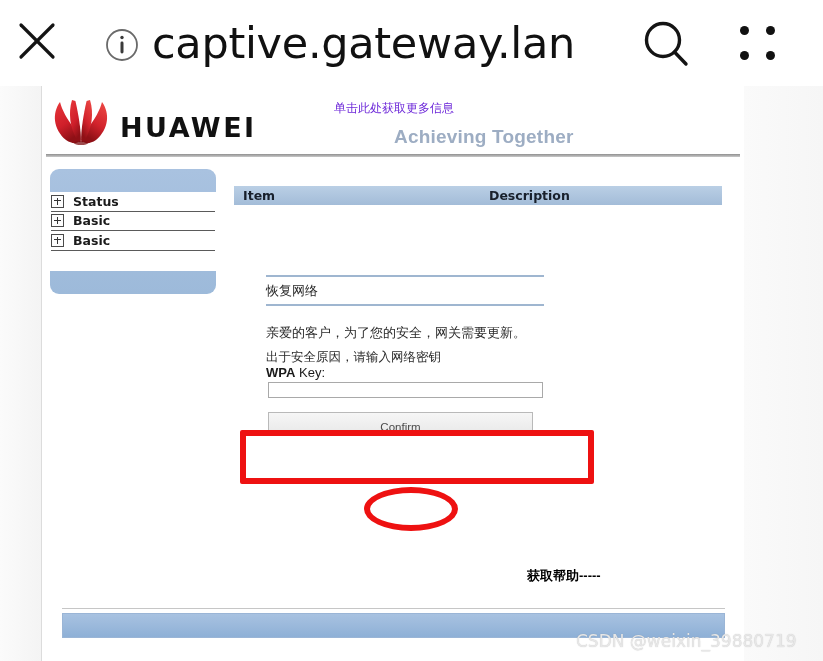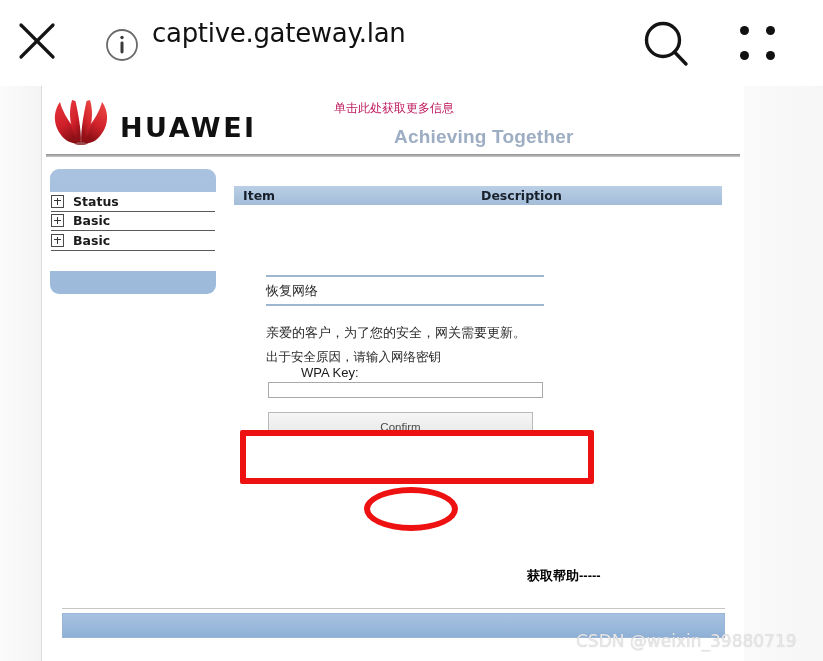--- a/index.html
+++ b/index.html
@@ -30,21 +30,21 @@
     width: 38px; height: 38px;
   }
   #info-icon {
     position: absolute;
     left: 104px; top: 27px;
     width: 36px; height: 36px;
   }
   #url-text {
     position: absolute;
     left: 152px; top: 18px;
-    font-size: 26px;
+    font-size: 43px;
     color: #111111;
     letter-spacing: -0.3px;
     white-space: nowrap;
     font-family: "DejaVu Sans", sans-serif;
   }
   #search-icon {
     position: absolute;
     left: 641px; top: 18px;
     width: 54px; height: 54px;
   }
@@ -105,21 +105,21 @@
     font-size: 27px;
     font-weight: bold;
     letter-spacing: 2.5px;
     color: #111111;
     font-family: "DejaVu Sans", sans-serif;
   }
   #more-info-link {
     position: absolute;
     left: 292px; top: 14px;
     font-size: 12px;
-    color: #be185d;
+    color: #6d28d9;
     white-space: nowrap;
   }
   #tagline {
     position: absolute;
     left: 352px; top: 40px;
     font-size: 19px;
     font-weight: bold;
     color: #9dadc3;
     letter-spacing: 0.2px;
   }
@@ -178,20 +178,21 @@
 
   
   #table-header {
     position: absolute;
     left: 192px; top: 100px;
     width: 488px; height: 19px;
     background: linear-gradient(to bottom,#b6ccе3,#a4bdd9);
     background: linear-gradient(to bottom,#bacfe5,#a3bcd8);
     display: flex;
     align-items: center;
+    gap: 8px;
   }
   #col-item {
     width: 247px;
     padding-left: 9px;
     font-size: 12.5px;
     font-weight: bold;
     color: #18202c;
     box-sizing: border-box;
     font-family: "DejaVu Sans", sans-serif;
   }
@@ -236,21 +237,21 @@
     color: #2a2a2a;
     white-space: nowrap;
   }
   #wpa-label {
     position: absolute;
     left: 224px; top: 279px;
     font-size: 13px;
     color: #1a1a1a;
     white-space: nowrap;
   }
-  #wpa-label b { font-weight: normal; margin-left: 35px; }
+  #wpa-label b { font-weight: bold; }
   #wpa-input {
     position: absolute;
     left: 226px; top: 296px;
     width: 275px; height: 16px;
     background: #ffffff;
     border: 1px solid #a9a9a9;
     box-sizing: border-box;
     font-size: 11px;
     padding: 0 3px;
     font-family: "Liberation Sans", sans-serif;

